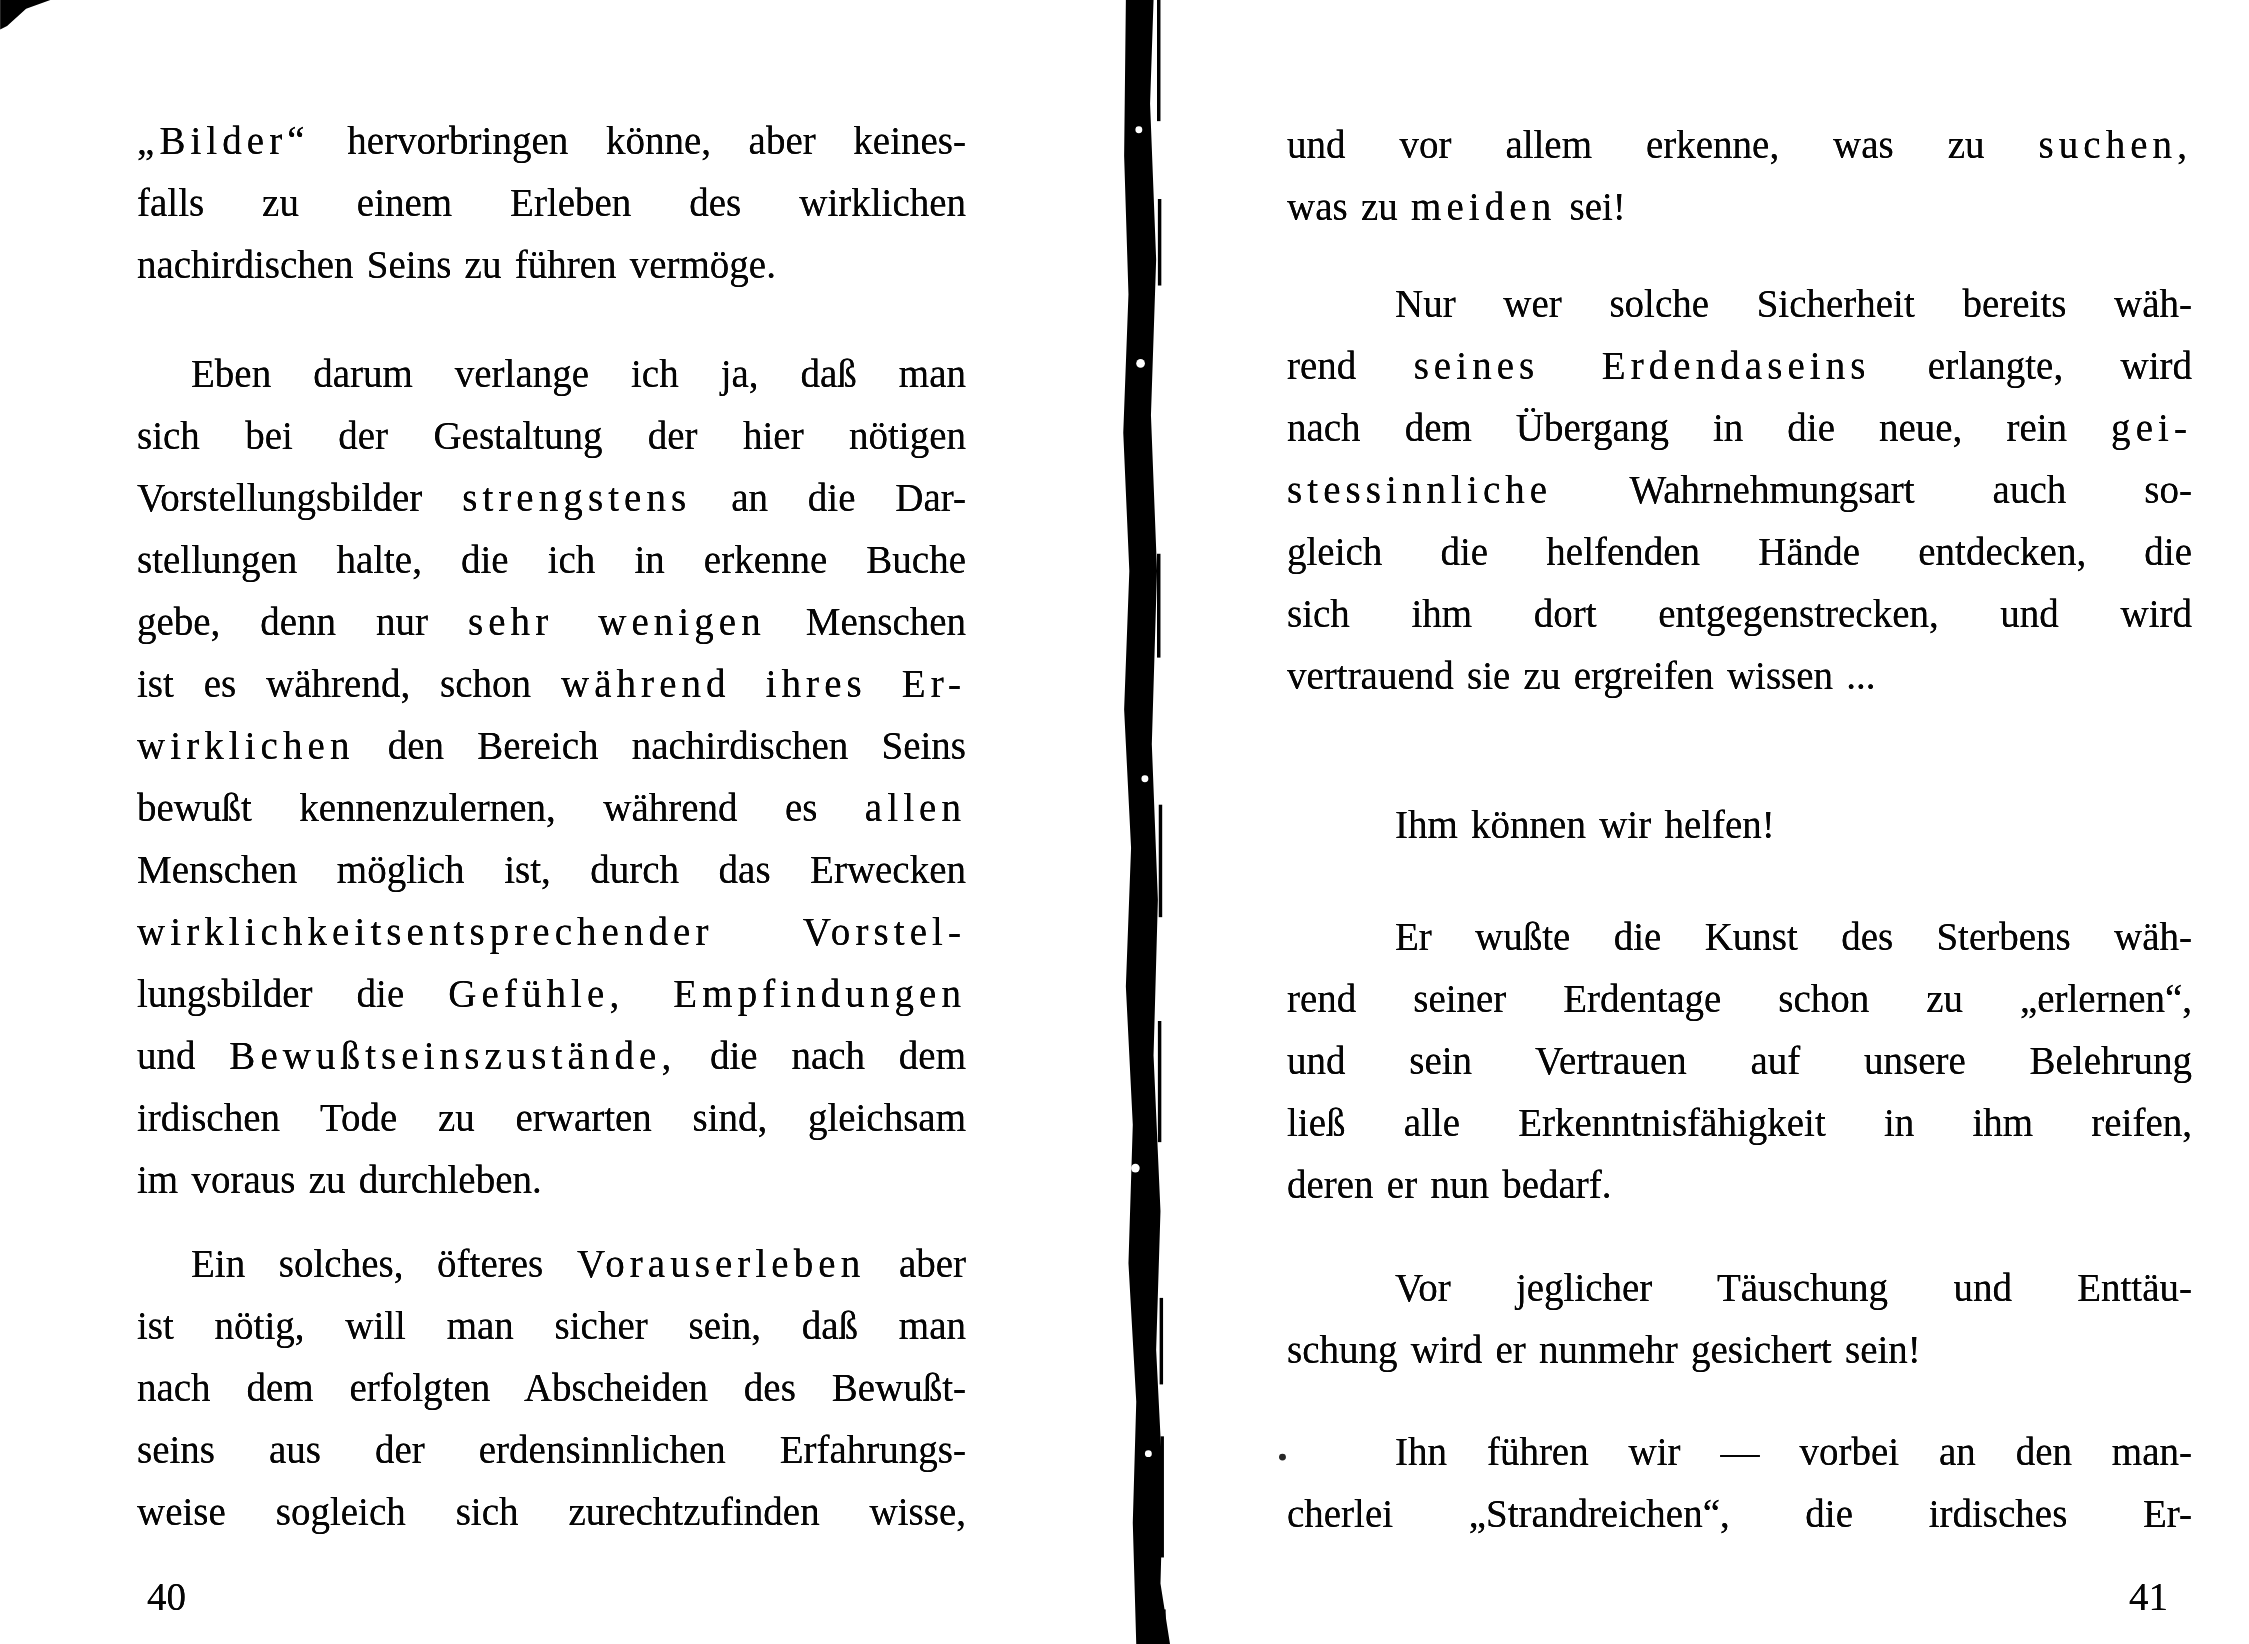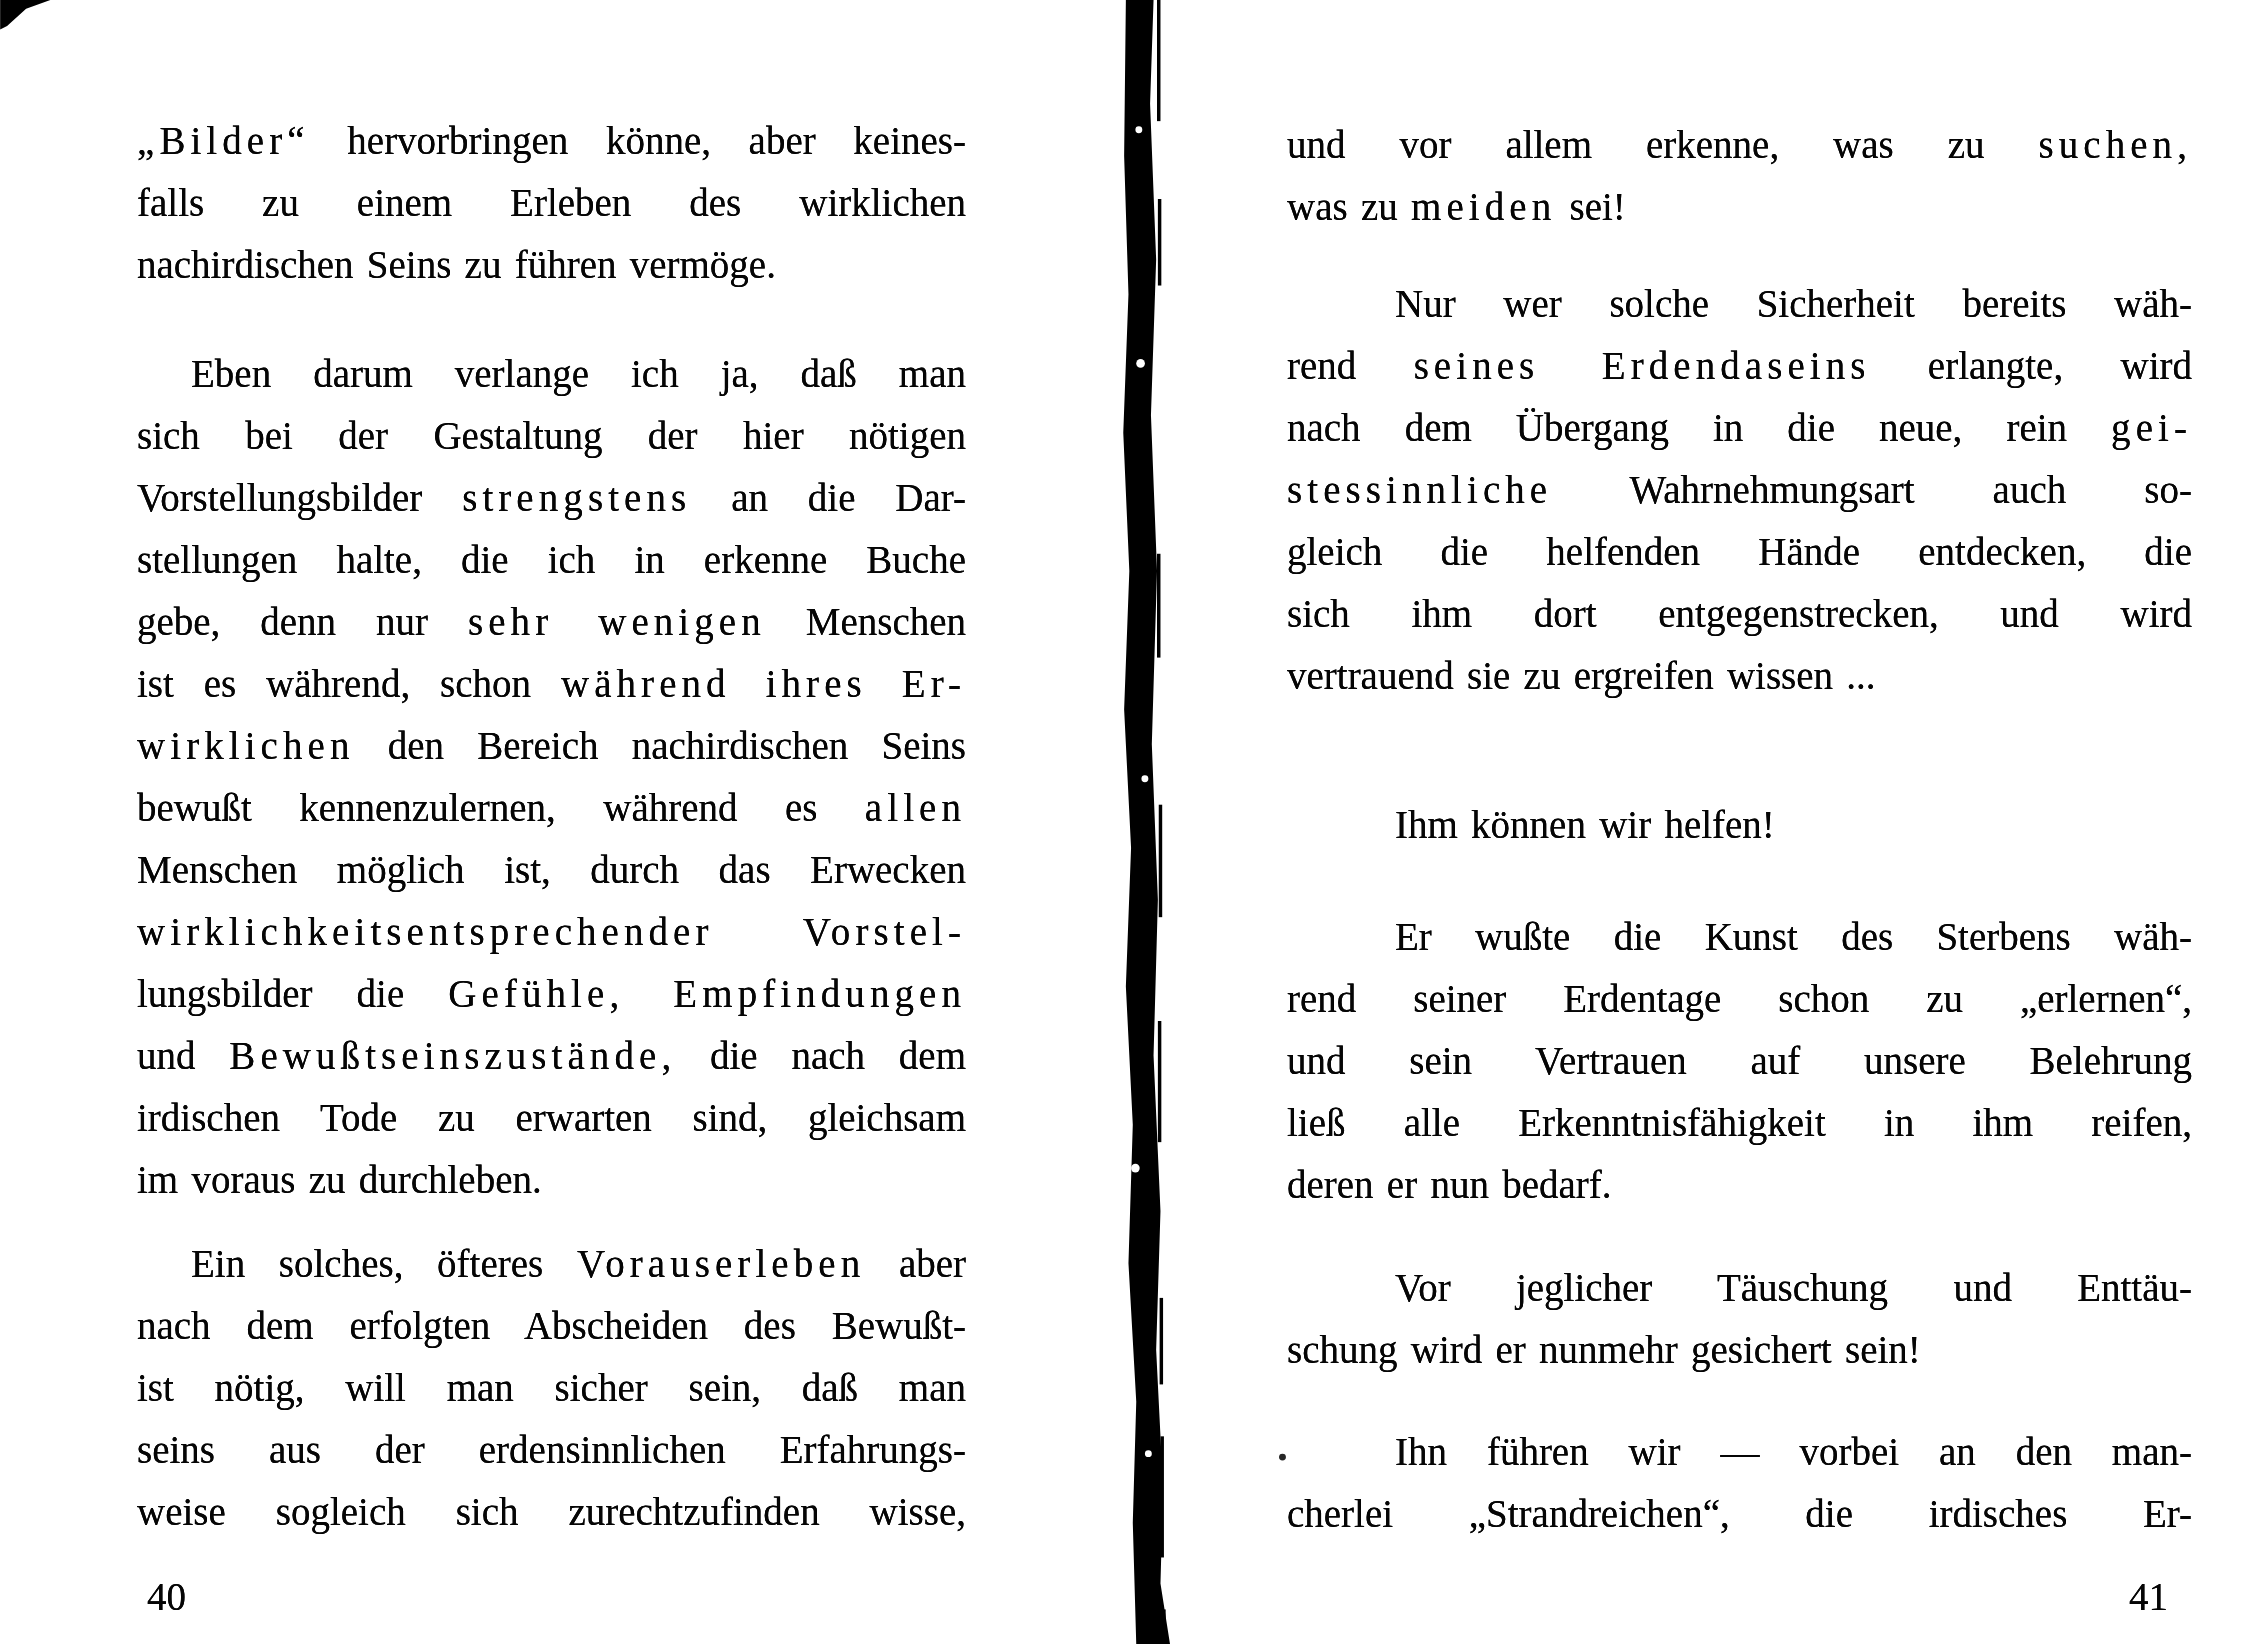--- a/index.html
+++ b/index.html
@@ -72,22 +72,22 @@
         <div class="line fill"><span>bewußt kennenzulernen, während es </span><span class="sp">allen</span></div>
         <div class="line fill"><span>Menschen möglich ist, durch das Erwecken</span></div>
         <div class="line fill"><span class="sp">wirklichkeitsentsprechender Vorstel-</span></div>
         <div class="line fill"><span>lungsbilder die </span><span class="sp">Gefühle, Empfindungen</span></div>
         <div class="line fill"><span>und </span><span class="sp">Bewußtseinszustände,</span><span> die nach dem</span></div>
         <div class="line fill"><span>irdischen Tode zu erwarten sind, gleichsam</span></div>
         <div class="line"><span>im voraus zu durchleben.</span></div>
       </div>
       <div class="para indent" style="margin-top: 21.6px;">
         <div class="line fill"><span>Ein solches, öfteres </span><span class="sp">Vorauserleben</span><span> aber</span></div>
+        <div class="line fill"><span>ist nötig, will man sicher sein, daß man</span></div>
         <div class="line fill"><span>nach dem erfolgten Abscheiden des Bewußt-</span></div>
-        <div class="line fill"><span>ist nötig, will man sicher sein, daß man</span></div>
         <div class="line fill"><span>seins aus der erdensinnlichen Erfahrungs-</span></div>
         <div class="line fill"><span>weise sogleich sich zurechtzufinden wisse,</span></div>
       </div>
     </div>
   <div class="page-number pn-left">40</div>
 </div>
 
 <div>
   <div class="text-column col-right" id="right-col">
       <div class="para">

